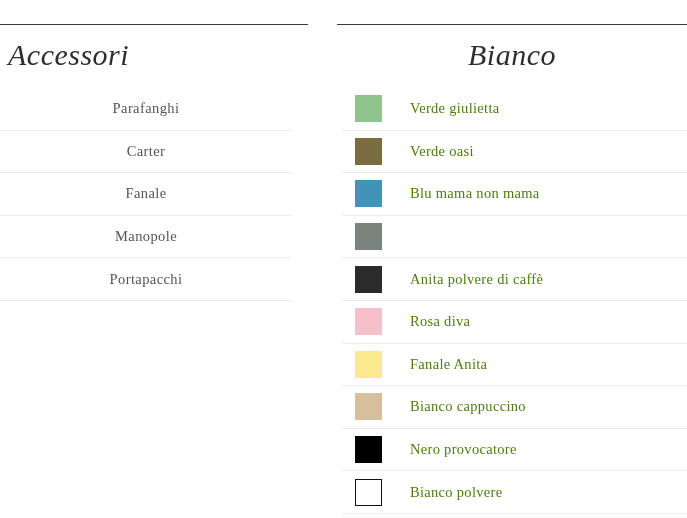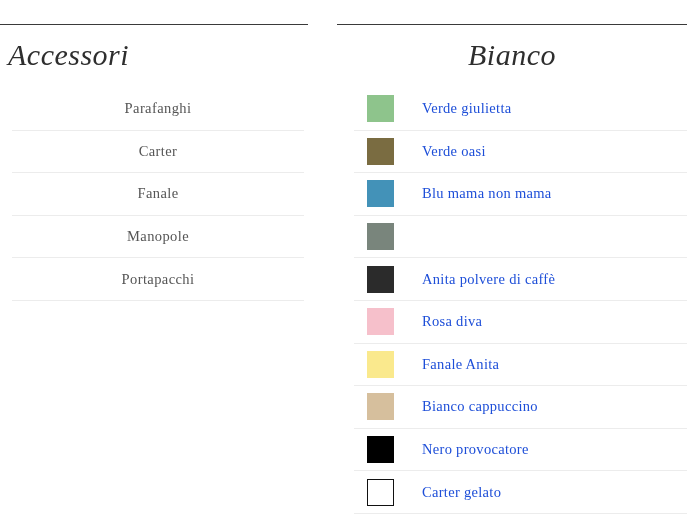--- a/index.html
+++ b/index.html
@@ -67,21 +67,21 @@
   .col-right .col-title {
     font-size: 30px;
     line-height: 34px;
     padding: 13px 0 0 0;
     text-align: center;
   }
 
   
   .list {
     list-style: none;
-    margin: 12px;
+    margin: 0;
     padding: 0;
   }
   .col-left  .list { margin-top: 16px; }
   .col-right .list { margin-top: 16px; }
 
   .row {
     box-sizing: border-box;
     border-bottom: 1px solid #ececec;
     display: flex;
     align-items: center;
@@ -112,21 +112,21 @@
     height: 27px;
     flex: 0 0 auto;
     box-sizing: border-box;
     display: block;
   }
   .swatch.outlined {
     border: 1.5px solid #111111;
   }
   .row-color .row-label {
     font-size: 14.5px;
-    color: #1d4ed8;
+    color: #4d7c0f;
     letter-spacing: 0.3px;
     margin-left: 28px;
     white-space: nowrap;
   }
 </style>
 </head>
 <body>
 
 <div class="page">
   <div class="columns">
@@ -187,19 +187,19 @@
         <li class="row row-color">
           <span class="swatch" style="background: rgb(214, 191, 157);"></span>
           <span class="row-label">Bianco cappuccino</span>
         </li>
         <li class="row row-color">
           <span class="swatch" style="background: rgb(0, 0, 0);"></span>
           <span class="row-label">Nero provocatore</span>
         </li>
         <li class="row row-color">
           <span class="swatch outlined" style="background: rgb(255, 255, 255);"></span>
-          <span class="row-label">Carter gelato</span>
+          <span class="row-label">Bianco polvere</span>
         </li>
       </ul>
     </section>
 
   </div>
 </div>
 
 </body></html>

